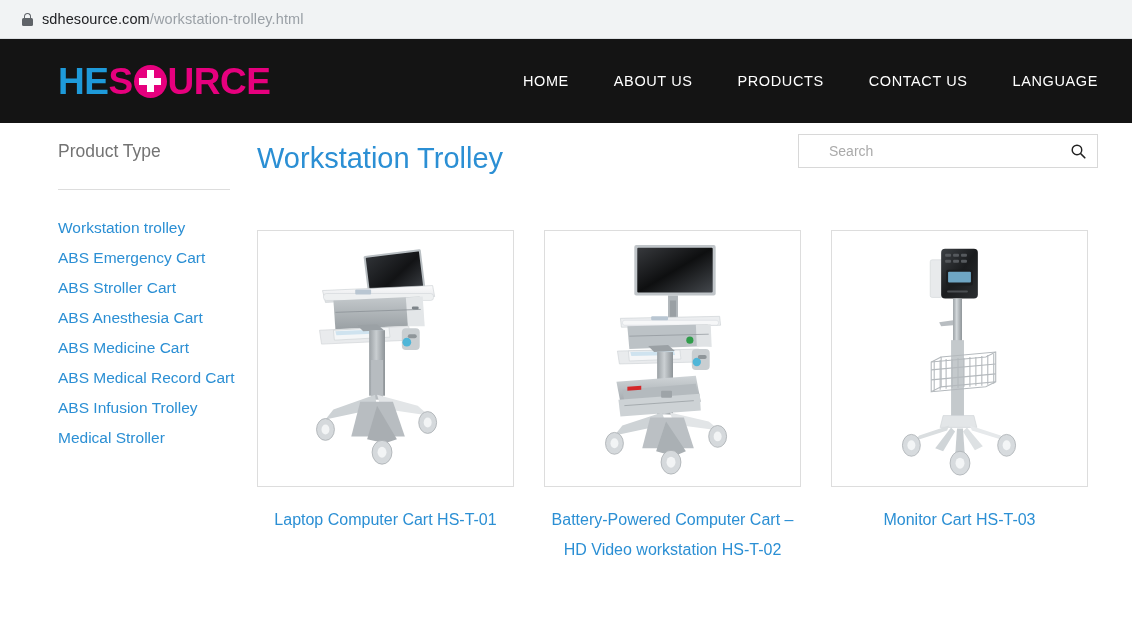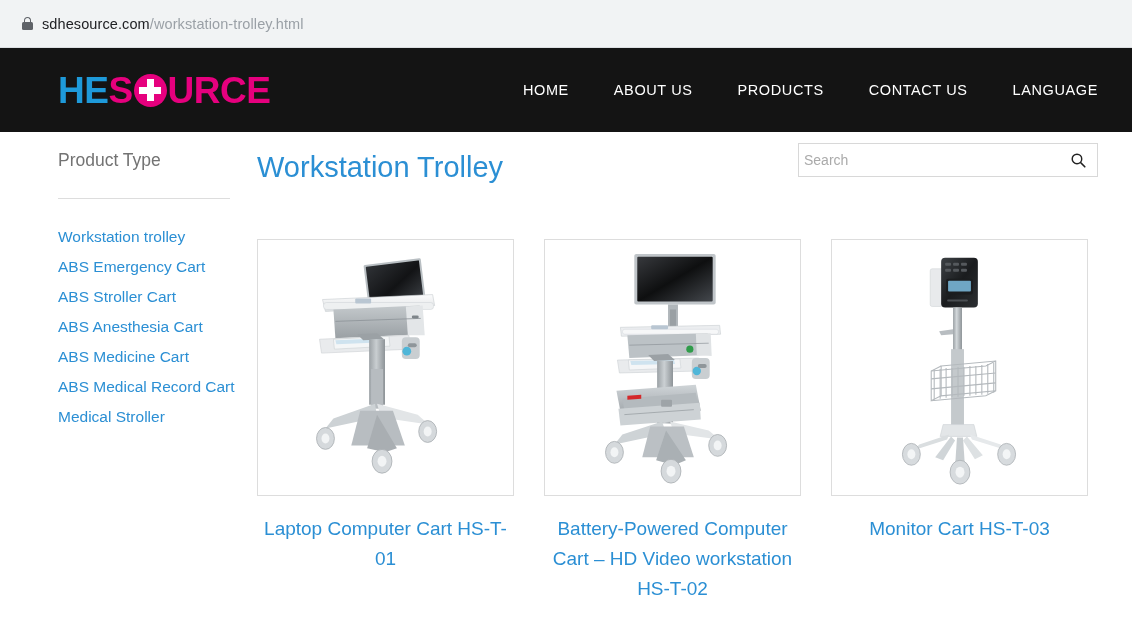--- a/index.html
+++ b/index.html
@@ -7,21 +7,21 @@
   html, body {
     margin: 0; padding: 0;
     width: 1132px; height: 629px;
     overflow: hidden;
     background: #ffffff;
     font-family: "Liberation Sans", sans-serif;
   }
 
   
   #browser-chrome {
-    height: 48px;
+    height: 39px;
     background: #f1f3f4;
     border-bottom: 1px solid #dcdfe2;
     display: flex;
     align-items: center;
     padding: 0 12px;
   }
   #omnibox {
     flex: 1;
     height: 24px;
     display: flex;
@@ -139,21 +139,21 @@
 
   
   #search-box {
     position: absolute;
     right: 34px; top: 11px;
     width: 300px; height: 34px;
     border: 1px solid #d8d8d8;
     background: #ffffff;
     display: flex;
     align-items: center;
-    padding: 0 8px 0 3px;
+    padding: 0 8px 0 28px;
   }
   #search-input {
     flex: 1;
     border: none;
     outline: none;
     font-size: 14px;
     font-family: "Liberation Sans", sans-serif;
     color: #444;
     background: transparent;
   }
@@ -191,21 +191,21 @@
     background: #ffffff;
     display: block;
     cursor: pointer;
   }
   .product-thumb svg { display: block; width: 100%; height: 100%; }
   .product-caption {
     display: block;
     margin-top: 18px;
     text-align: center;
     color: #2b8fd4;
-    font-size: 19px;
+    font-size: 16px;
     line-height: 30px;
     cursor: pointer;
     text-decoration: none;
   }
 </style>
 </head>
 <body>
 
 <div id="browser-chrome">
   <div id="omnibox">
@@ -241,20 +241,21 @@
   <aside id="sidebar">
     <h2 id="sidebar-title">Product Type</h2>
     <div id="sidebar-divider"></div>
     <div id="sidebar-list">
       <a class="sidebar-item">Workstation trolley</a>
       <a class="sidebar-item">ABS Emergency Cart</a>
       <a class="sidebar-item">ABS Stroller Cart</a>
       <a class="sidebar-item">ABS Anesthesia Cart</a>
       <a class="sidebar-item">ABS Medicine Cart</a>
       <a class="sidebar-item">ABS Medical Record Cart</a>
+      <a class="sidebar-item">ABS Infusion Trolley</a>
       <a class="sidebar-item">Medical Stroller</a>
     </div>
   </aside>
 
   <div id="search-box">
     <input id="search-input" type="text" placeholder="Search" style="">
     <button id="search-button">
       <svg viewBox="0 0 20 20" width="17" height="17">
         <circle cx="8.2" cy="8.2" r="5.6" fill="none" stroke="#222" stroke-width="1.7"></circle>
         <line x1="12.4" y1="12.4" x2="17.4" y2="17.4" stroke="#222" stroke-width="1.9" stroke-linecap="round"></line>

